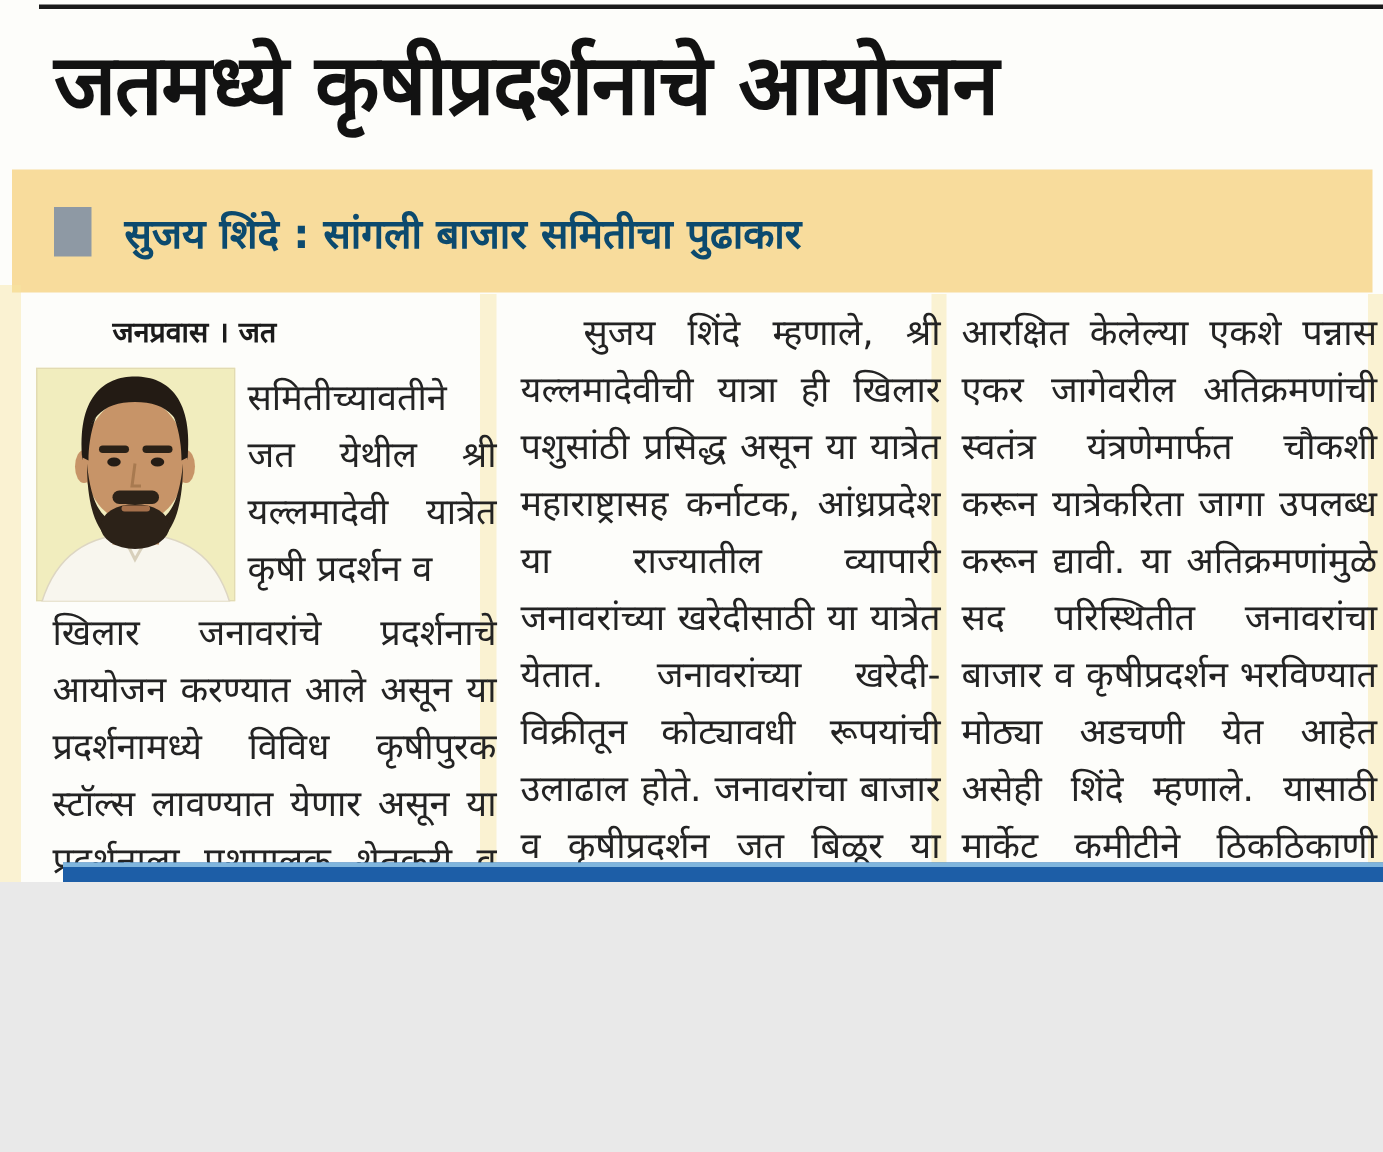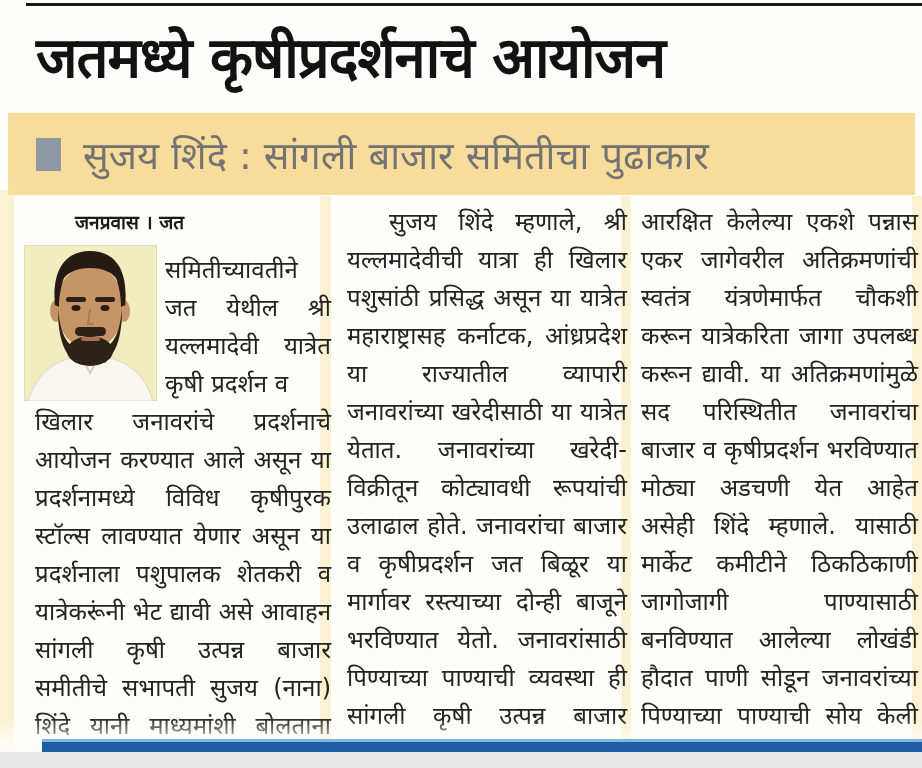--- a/index.html
+++ b/index.html
@@ -1,42 +1,42 @@
 <!DOCTYPE html>
 <html style="--subhead-bg: #f8dc9c; --bullet-gray: #8e99a4; --headline-ink: #121212; --body-ink: #232323; --bar-blue: #1d5ea7; --bar-blue-light: #7fb5dd; --photo-bg: #f1edbe;"><head>
 <meta charset="utf-8">
 <style>
   html,body{margin:0;padding:0;background:#e9e9e9;}
   .page{
-    position:relative;width:922px;height:752px;overflow:hidden;
+    position:relative;width:922px;height:588px;overflow:hidden;
     background:#fdfdfa;
     font-family:"DejaVu Sans",sans-serif;
   }
   .top-rule{position:absolute;top:3px;left:26px;right:0;height:3px;background:#1a1a1a;}
   .headline{
     position:absolute;top:12px;left:36px;width:884px;margin:0;
     font-size:56px;line-height:92px;font-weight:700;letter-spacing:-1px;
     color:var(--headline-ink,#121212);white-space:nowrap;
   }
   .subhead{
     position:absolute;top:113px;left:8px;width:907px;height:82px;
     background:var(--subhead-bg,#f8dc9c);
     display:flex;align-items:center;
   }
   .bullet{flex:none;width:25px;height:33px;margin-left:28px;background:var(--bullet-gray,#8e99a4);}
-  .subhead-text{margin-left:22px;font-size:38px;font-weight:400;color:#737373;white-space:nowrap;}
+  .subhead-text{margin-left:22px;font-size:27px;font-weight:700;color:#0c4a6e;white-space:nowrap;}
 
   .col{position:absolute;top:203px;font-size:24px;line-height:38px;color:var(--body-ink,#232323);}
   .col p{margin:0;text-align:justify;}
   .col1{left:35px;width:296px;}
   .col2{left:347px;width:280px;}
   .col3{left:641px;width:277px;}
   .dateline{font-weight:700;font-size:19px;line-height:38px;padding-left:40px;color:#1b1b1b;}
   .opening-line{white-space:nowrap;overflow:hidden;}
-  .photo-row{display:flex;align-items:flex-end;}
+  .photo-row{display:flex;align-items:center;}
   .photo-wrap{flex:none;width:133px;height:156px;margin:4px 8px 2px -11px;}
   .photo-wrap svg{display:block;width:133px;height:156px;}
   .narrow{flex:1;}
   .indent{text-indent:42px;}
 
   .tint{position:absolute;background:rgba(246,228,162,.45);pointer-events:none;}
   .tint-left{left:0;top:190px;width:14px;height:560px;}
   .tint-g1{left:320px;top:196px;width:11px;height:548px;}
   .tint-g2{left:621px;top:196px;width:10px;height:548px;}
   .tint-right{left:912px;top:196px;width:10px;height:548px;}

